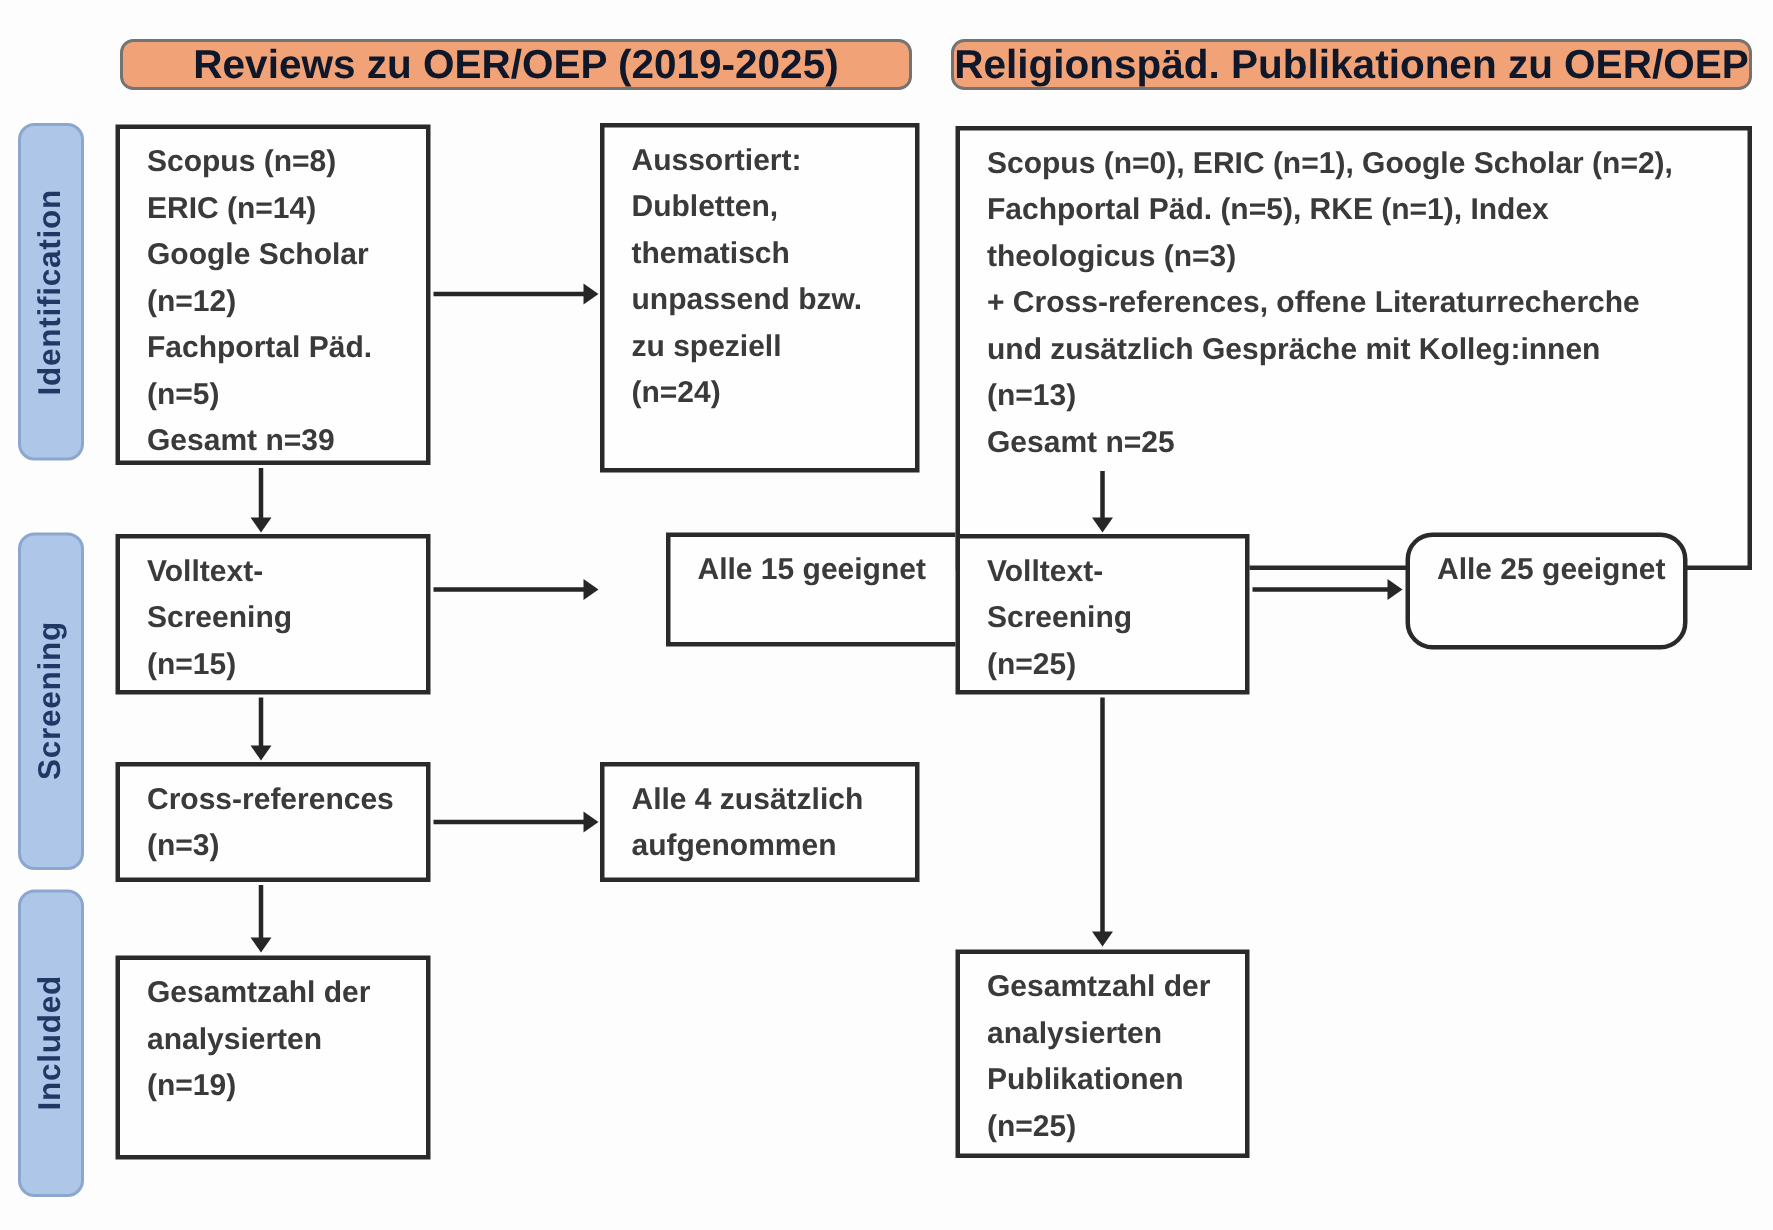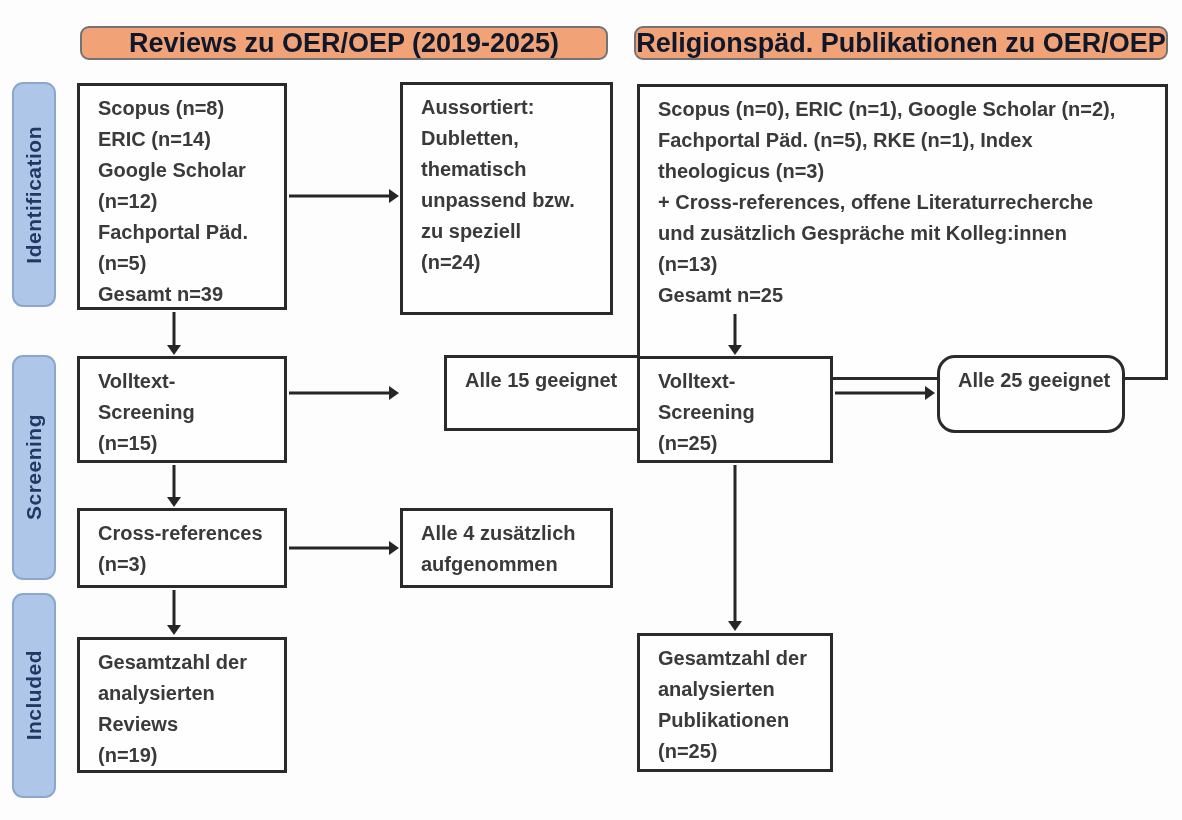--- a/index.html
+++ b/index.html
@@ -144,21 +144,20 @@
     </div>
 
   <div class="box" style="left:400px; top:508px; width:213px; height:80px;">
       <div>Alle 4 zusätzlich</div>
       <div>aufgenommen</div>
     </div>
 
   <div class="box" style="left:77px; top:637px; width:210px; height:136px;">
       <div>Gesamtzahl der</div>
       <div>analysierten</div>
-      <div>Reviews</div>
       <div>(n=19)</div>
     </div>
 
   <div class="box" style="left:637px; top:84px; width:531px; height:296px;">
       <div>Scopus (n=0), ERIC (n=1), Google Scholar (n=2),</div>
       <div>Fachportal Päd. (n=5), RKE (n=1), Index</div>
       <div>theologicus (n=3)</div>
       <div>+ Cross-references, offene Literaturrecherche</div>
       <div>und zusätzlich Gespräche mit Kolleg:innen</div>
       <div>(n=13)</div>

